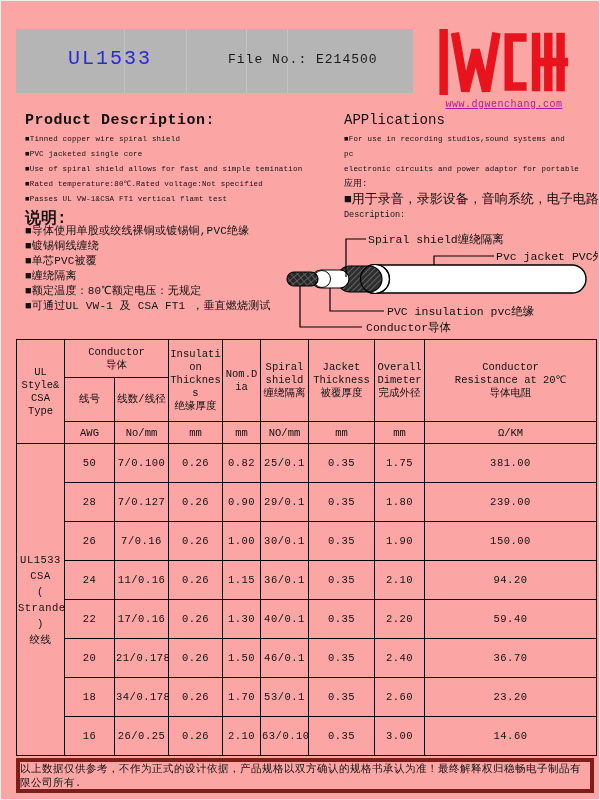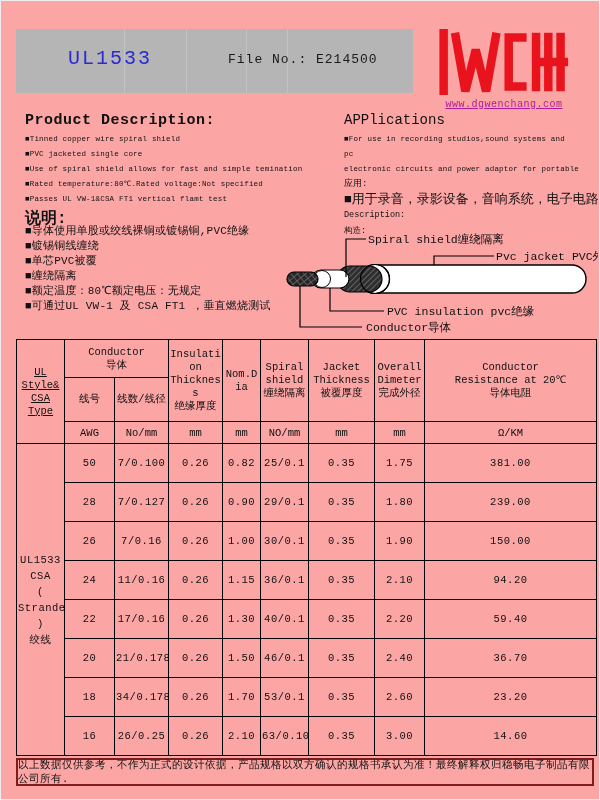--- a/index.html
+++ b/index.html
@@ -54,29 +54,29 @@
     border:1px solid #000; text-align:center; vertical-align:middle;
     font-weight:normal; padding:0 1px; overflow:hidden;
   }
   .spec-table { border:1.5px solid #000; }
   .pre { white-space:pre-line; }
   .breakall { word-break:break-all; }
   tr.h1 { height:38px; }
   tr.h2 { height:44px; }
   tr.h3 { height:22px;margin-left:47px; }
   tr.h1 th,tr.h2 th { font-size:10.5px; line-height:13px;margin-top:44px; }
-  th.th-style { font-size:10px;text-decoration:underline; }
+  th.th-style { font-size:10px; }
   tr.h3 td { font-size:10.5px; }
   .data-row { height:39px; }
   .data-row td { font-size:10.5px; letter-spacing:0.5px; }
   .group-cell div { font-size:10.5px; line-height:16px; }
   
   .footer-note {
-    position:absolute; left:15px; top:757px; width:578px; height:28px;
-    border:2px solid #7f1d1d; display:flex; align-items:center; justify-content:center;
+    position:absolute; left:15px; top:757px; width:578px; height:35px;
+    border:4px solid #7f1d1d; display:flex; align-items:center; justify-content:center;
     font-size:10.5px; letter-spacing:0.5px;
   }
 </style>
 </head>
 <body>
 
 <div class="page">
 
   <div class="topbar">
     <div class="product-code">UL1533</div>
@@ -119,21 +119,20 @@
   <div class="app-block">
     <div class="app-title">APPlications</div>
     <div>
         <div class="pd-line">■For use in recording studios,sound systems and</div>
         <div class="pd-line">pc</div>
         <div class="pd-line">electronic circuits and power adaptor for portable</div>
       </div>
     <div class="app-cn-title">应用:</div>
     <div class="app-cn-line">■用于录音，录影设备，音响系统，电子电路及手提电脑的变压器</div>
     <div class="construction">Description:</div>
-    <div class="construction">构造:</div>
   </div>
 
   <svg class="diagram" viewBox="0 0 316 112">
     <defs>
       <pattern id="shieldHatch" width="4" height="4" patternUnits="userSpaceOnUse" patternTransform="rotate(45)">
         <rect width="4" height="4" fill="#2e2e2e"></rect>
         <line x1="0" y1="0" x2="0" y2="4" stroke="#9a9a9a" stroke-width="1"></line>
       </pattern>
       <pattern id="condHatch" width="5" height="5" patternUnits="userSpaceOnUse" patternTransform="rotate(-40)">
         <rect width="5" height="5" fill="#262626"></rect>

